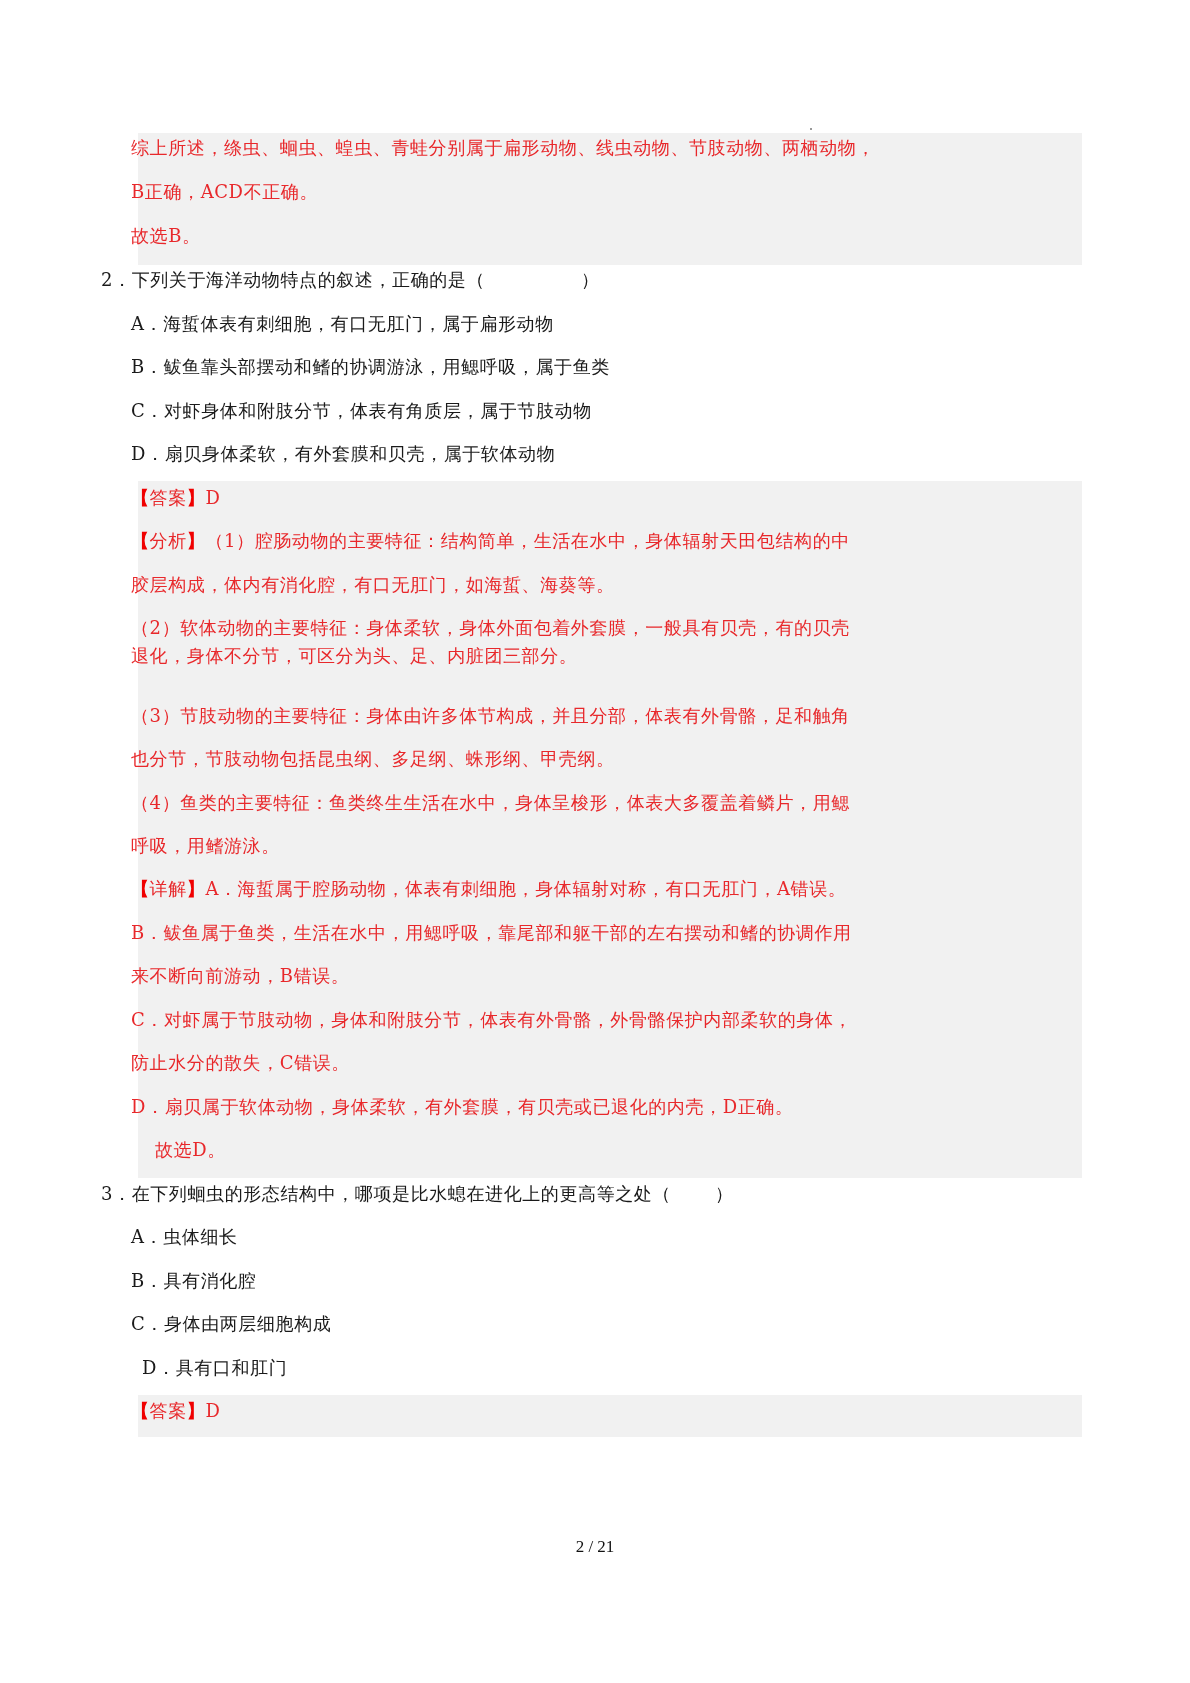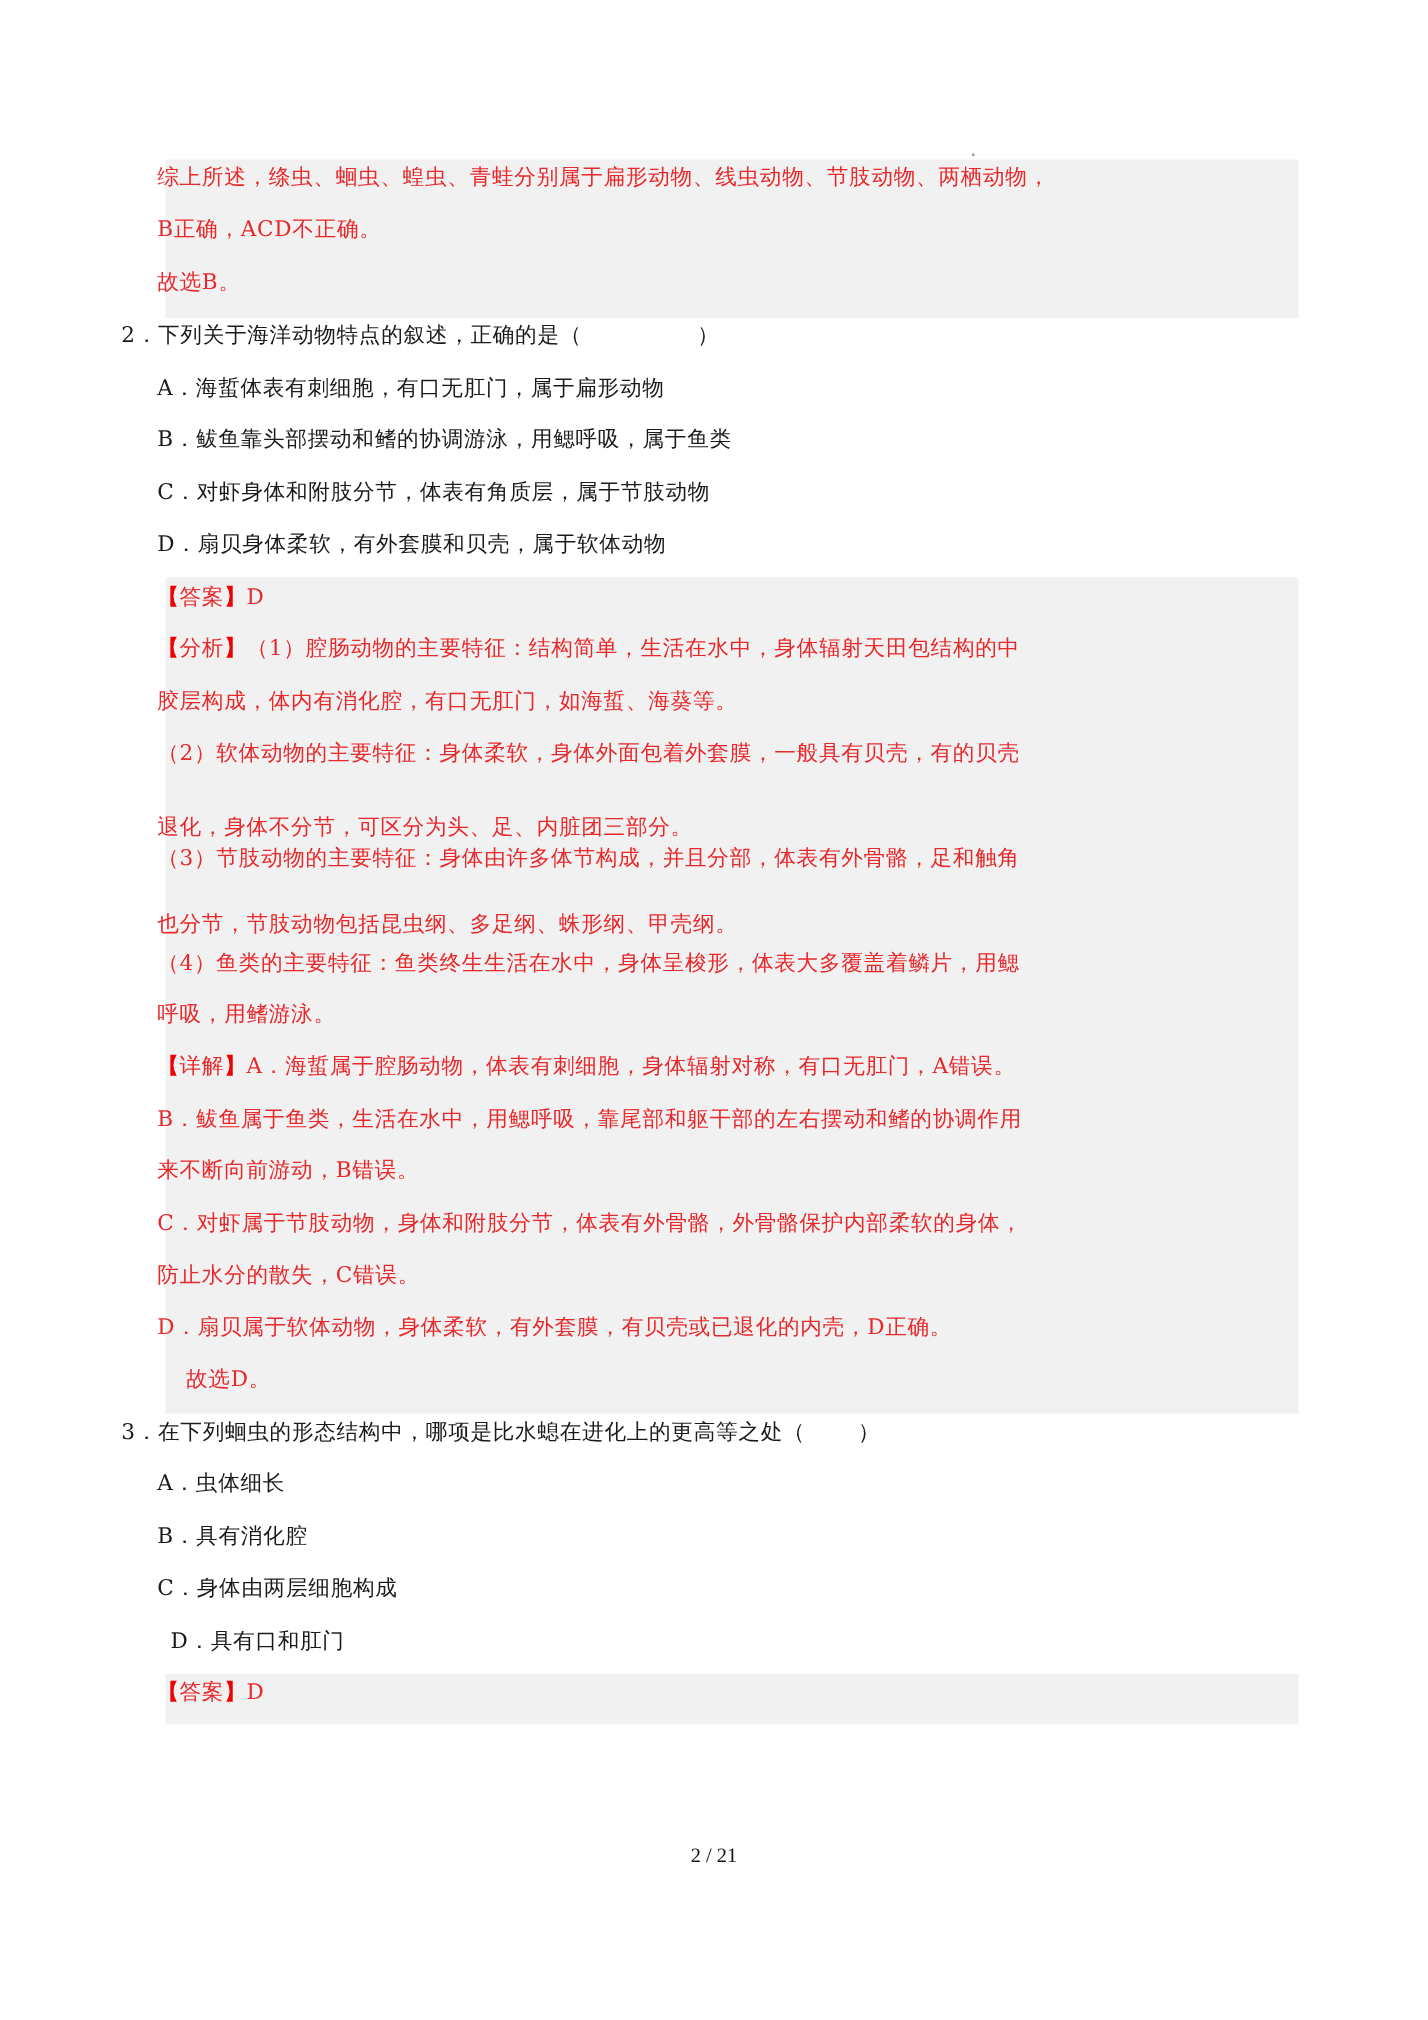--- a/index.html
+++ b/index.html
@@ -84,23 +84,23 @@
 
   <div class="line bracket-label" style="left:131px;top:483px;">
     <span class="br">【</span><span>答案</span><span class="br">】</span><span>D</span>
   </div>
 
   <div class="line bracket-label" style="left:131px;top:526px;">
     <span class="br">【</span><span>分析</span><span class="br">】</span><span>（1）腔肠动物的主要特征：结构简单，生活在水中，身体辐射天田包结构的中</span>
   </div>
   <div class="line red" style="left:131px;top:570px;">胶层构成，体内有消化腔，有口无肛门，如海蜇、海葵等。</div>
   <div class="line red" style="left:131px;top:613px;">（2）软体动物的主要特征：身体柔软，身体外面包着外套膜，一般具有贝壳，有的贝壳</div>
-  <div class="line red" style="left:131px;top:675px;">退化，身体不分节，可区分为头、足、内脏团三部分。</div>
+  <div class="line red" style="left:131px;top:641px;font-family:Liberation Serif, serif;">退化，身体不分节，可区分为头、足、内脏团三部分。</div>
   <div class="line red" style="left:131px;top:701px;">（3）节肢动物的主要特征：身体由许多体节构成，并且分部，体表有外骨骼，足和触角</div>
-  <div class="line red" style="left:131px;top:744px;margin-top:12px;">也分节，节肢动物包括昆虫纲、多足纲、蛛形纲、甲壳纲。</div>
+  <div class="line red" style="left:131px;top:744px;">也分节，节肢动物包括昆虫纲、多足纲、蛛形纲、甲壳纲。</div>
   <div class="line red" style="left:131px;top:788px;text-align:right;">（4）鱼类的主要特征：鱼类终生生活在水中，身体呈梭形，体表大多覆盖着鳞片，用鳃</div>
   <div class="line red" style="left:131px;top:831px;">呼吸，用鳍游泳。</div>
 
   <div class="line red" style="left:131px;top:918px;">B．鲅鱼属于鱼类，生活在水中，用鳃呼吸，靠尾部和躯干部的左右摆动和鳍的协调作用</div>
   <div class="line bracket-label" style="left:131px;top:874px;">
     <span class="br">【</span><span>详解</span><span class="br">】</span><span>A．海蜇属于腔肠动物，体表有刺细胞，身体辐射对称，有口无肛门，A错误。</span>
   </div>
   <div class="line red" style="left:131px;top:961px;">来不断向前游动，B错误。</div>
   <div class="line red" style="left:131px;top:1005px;">C．对虾属于节肢动物，身体和附肢分节，体表有外骨骼，外骨骼保护内部柔软的身体，</div>
   <div class="line red" style="left:131px;top:1048px;">防止水分的散失，C错误。</div>

